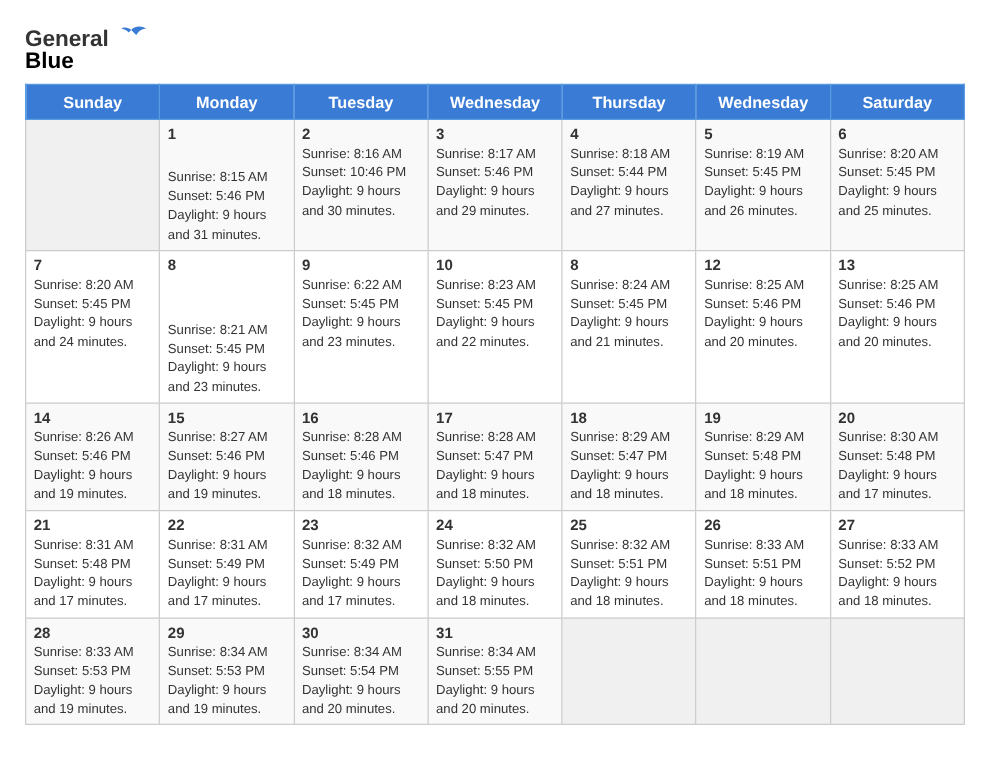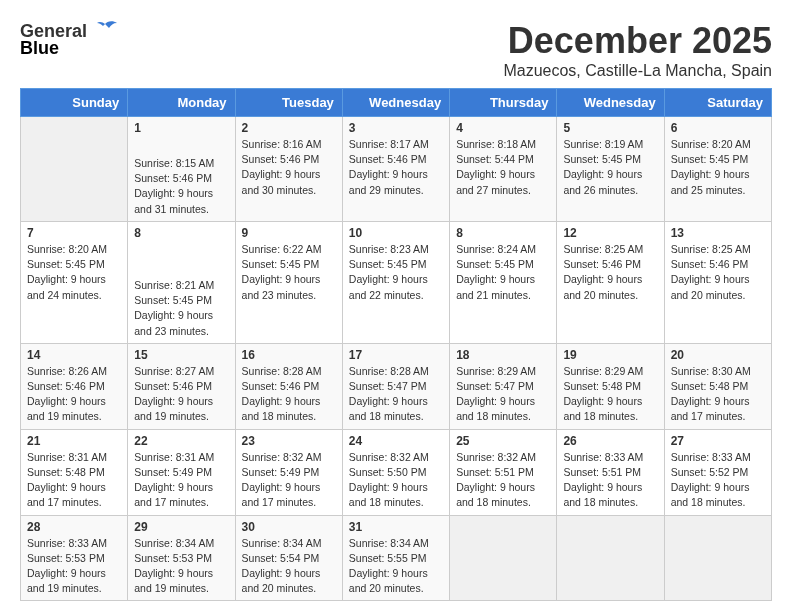--- a/index.html
+++ b/index.html
@@ -36,21 +36,21 @@
       width: 100%;
       border-collapse: collapse;
       margin-top: 8px;
     }
     thead tr th {
       background-color: #3a7bd5;
       color: white;
       font-size: 13px;
       font-weight: bold;
       padding: 6px 8px;
-      text-align: right;
+      text-align: center;
       border: 1px solid #5a9ae0;
     }
     tbody tr td {
       border: 1px solid #ccc;
       vertical-align: top;
       padding: 4px 6px;
       font-size: 11px;
       color: #333;
       min-height: 80px;
       width: calc(100% / 7);
@@ -85,24 +85,20 @@
       <div style="display:flex;align-items:center;gap:2px">
         <span style="font-size:18px;font-weight:bold;color:#333;">General</span>
         <svg width="28" height="22" viewBox="0 0 28 22" style="margin-left:2px">
           <path d="M14 4 C16 1, 22 0, 26 3 C22 3, 20 5, 18 8 C16 6, 14 4, 14 4Z" fill="#3a7bd5"></path>
           <path d="M14 4 C12 2, 8 1, 6 3 C8 3, 10 4, 12 6 C13 5, 14 4, 14 4Z" fill="#3a7bd5"></path>
         </svg>
       </div>
       <span style="font-size:18px;font-weight:bold;color:#000000;margin-top:-4px;">Blue</span>
     </div>
   </div>
-  <div class="title-block">
-    <div class="month-title">December 2025</div>
-    <div class="location-title">Mazuecos, Castille-La Mancha, Spain</div>
-  </div>
 </div>
 
 <table>
   <thead>
     <tr id="header-row">
         <th>Sunday</th>
         <th>Monday</th>
         <th>Tuesday</th>
         <th>Wednesday</th>
         <th>Thursday</th>
@@ -116,21 +112,21 @@
         <td>
           <span class="day-number">1</span>
           <div class="day-info" style="white-space: pre-line; margin-top: 21px;">Sunrise: 8:15 AM
 Sunset: 5:46 PM
 Daylight: 9 hours
 and 31 minutes.</div>
         </td>
         <td>
           <span class="day-number">2</span>
           <div class="day-info" style="white-space: pre-line;">Sunrise: 8:16 AM
-Sunset: 5:46 PM
+Sunset: 10:46 PM
 Daylight: 9 hours
 and 30 minutes.</div>
         </td>
         <td>
           <span class="day-number">3</span>
           <div class="day-info" style="white-space: pre-line;">Sunrise: 8:17 AM
 Sunset: 5:46 PM
 Daylight: 9 hours
 and 29 minutes.</div>
         </td>

